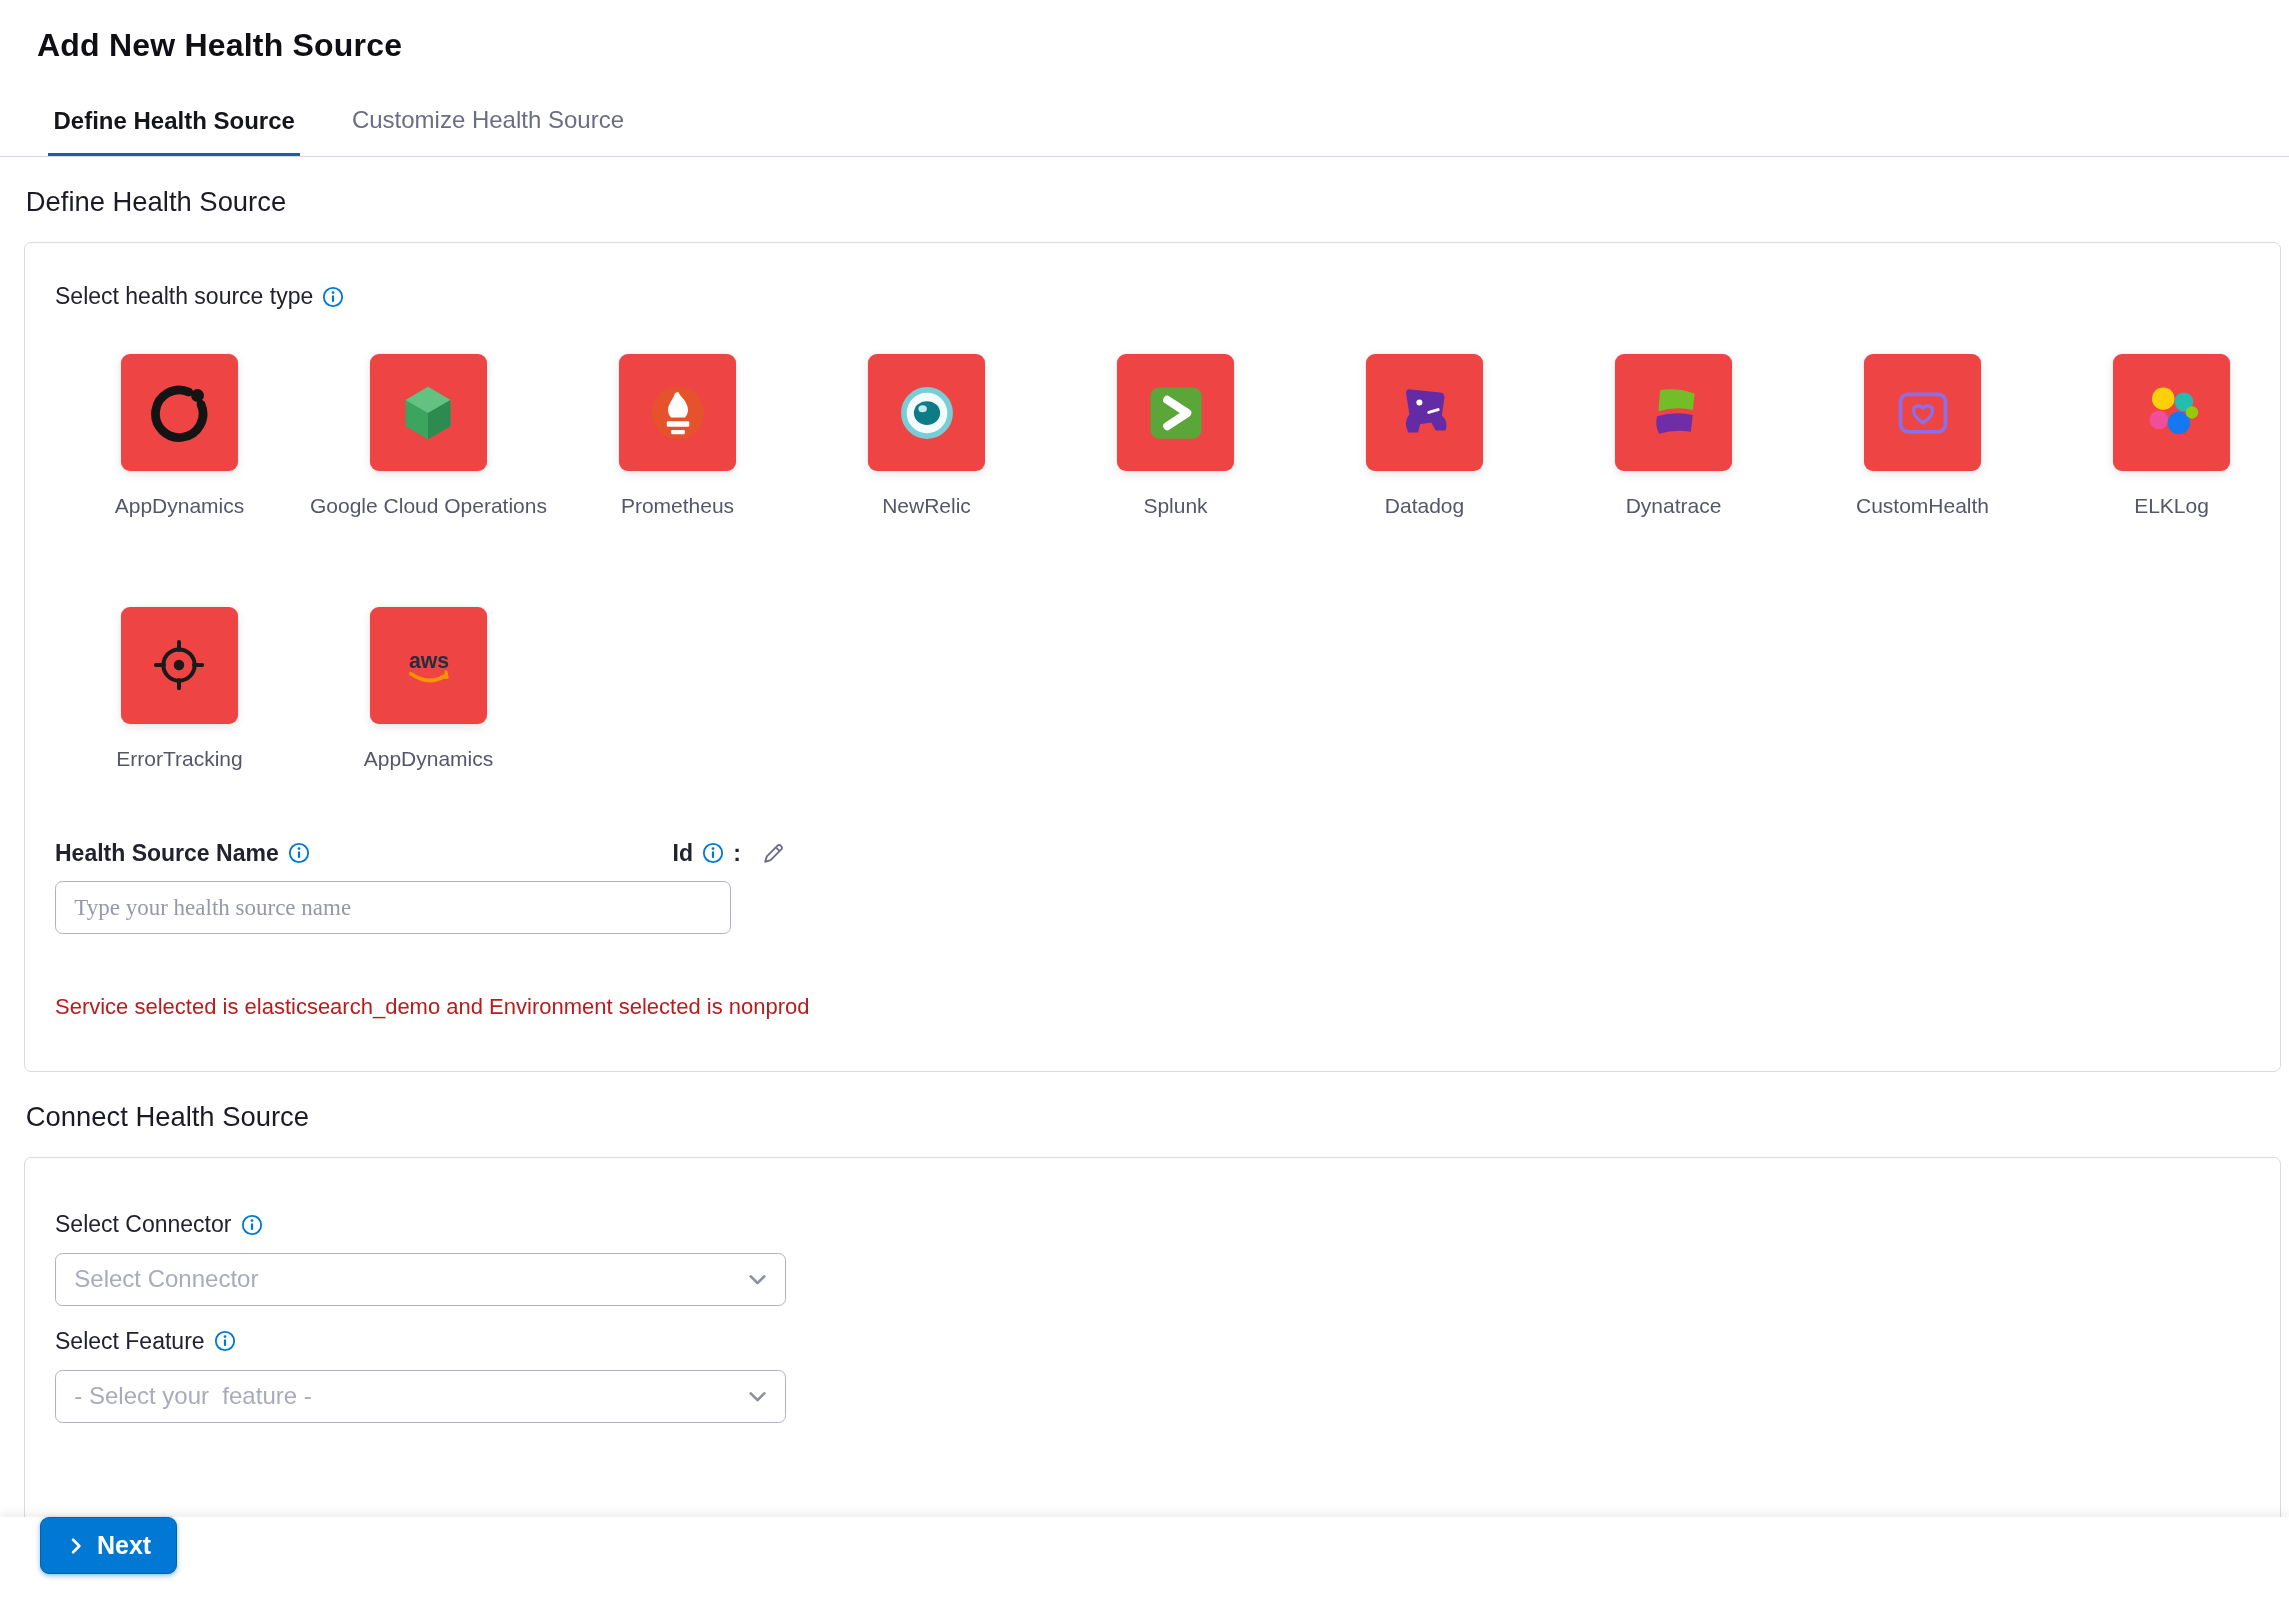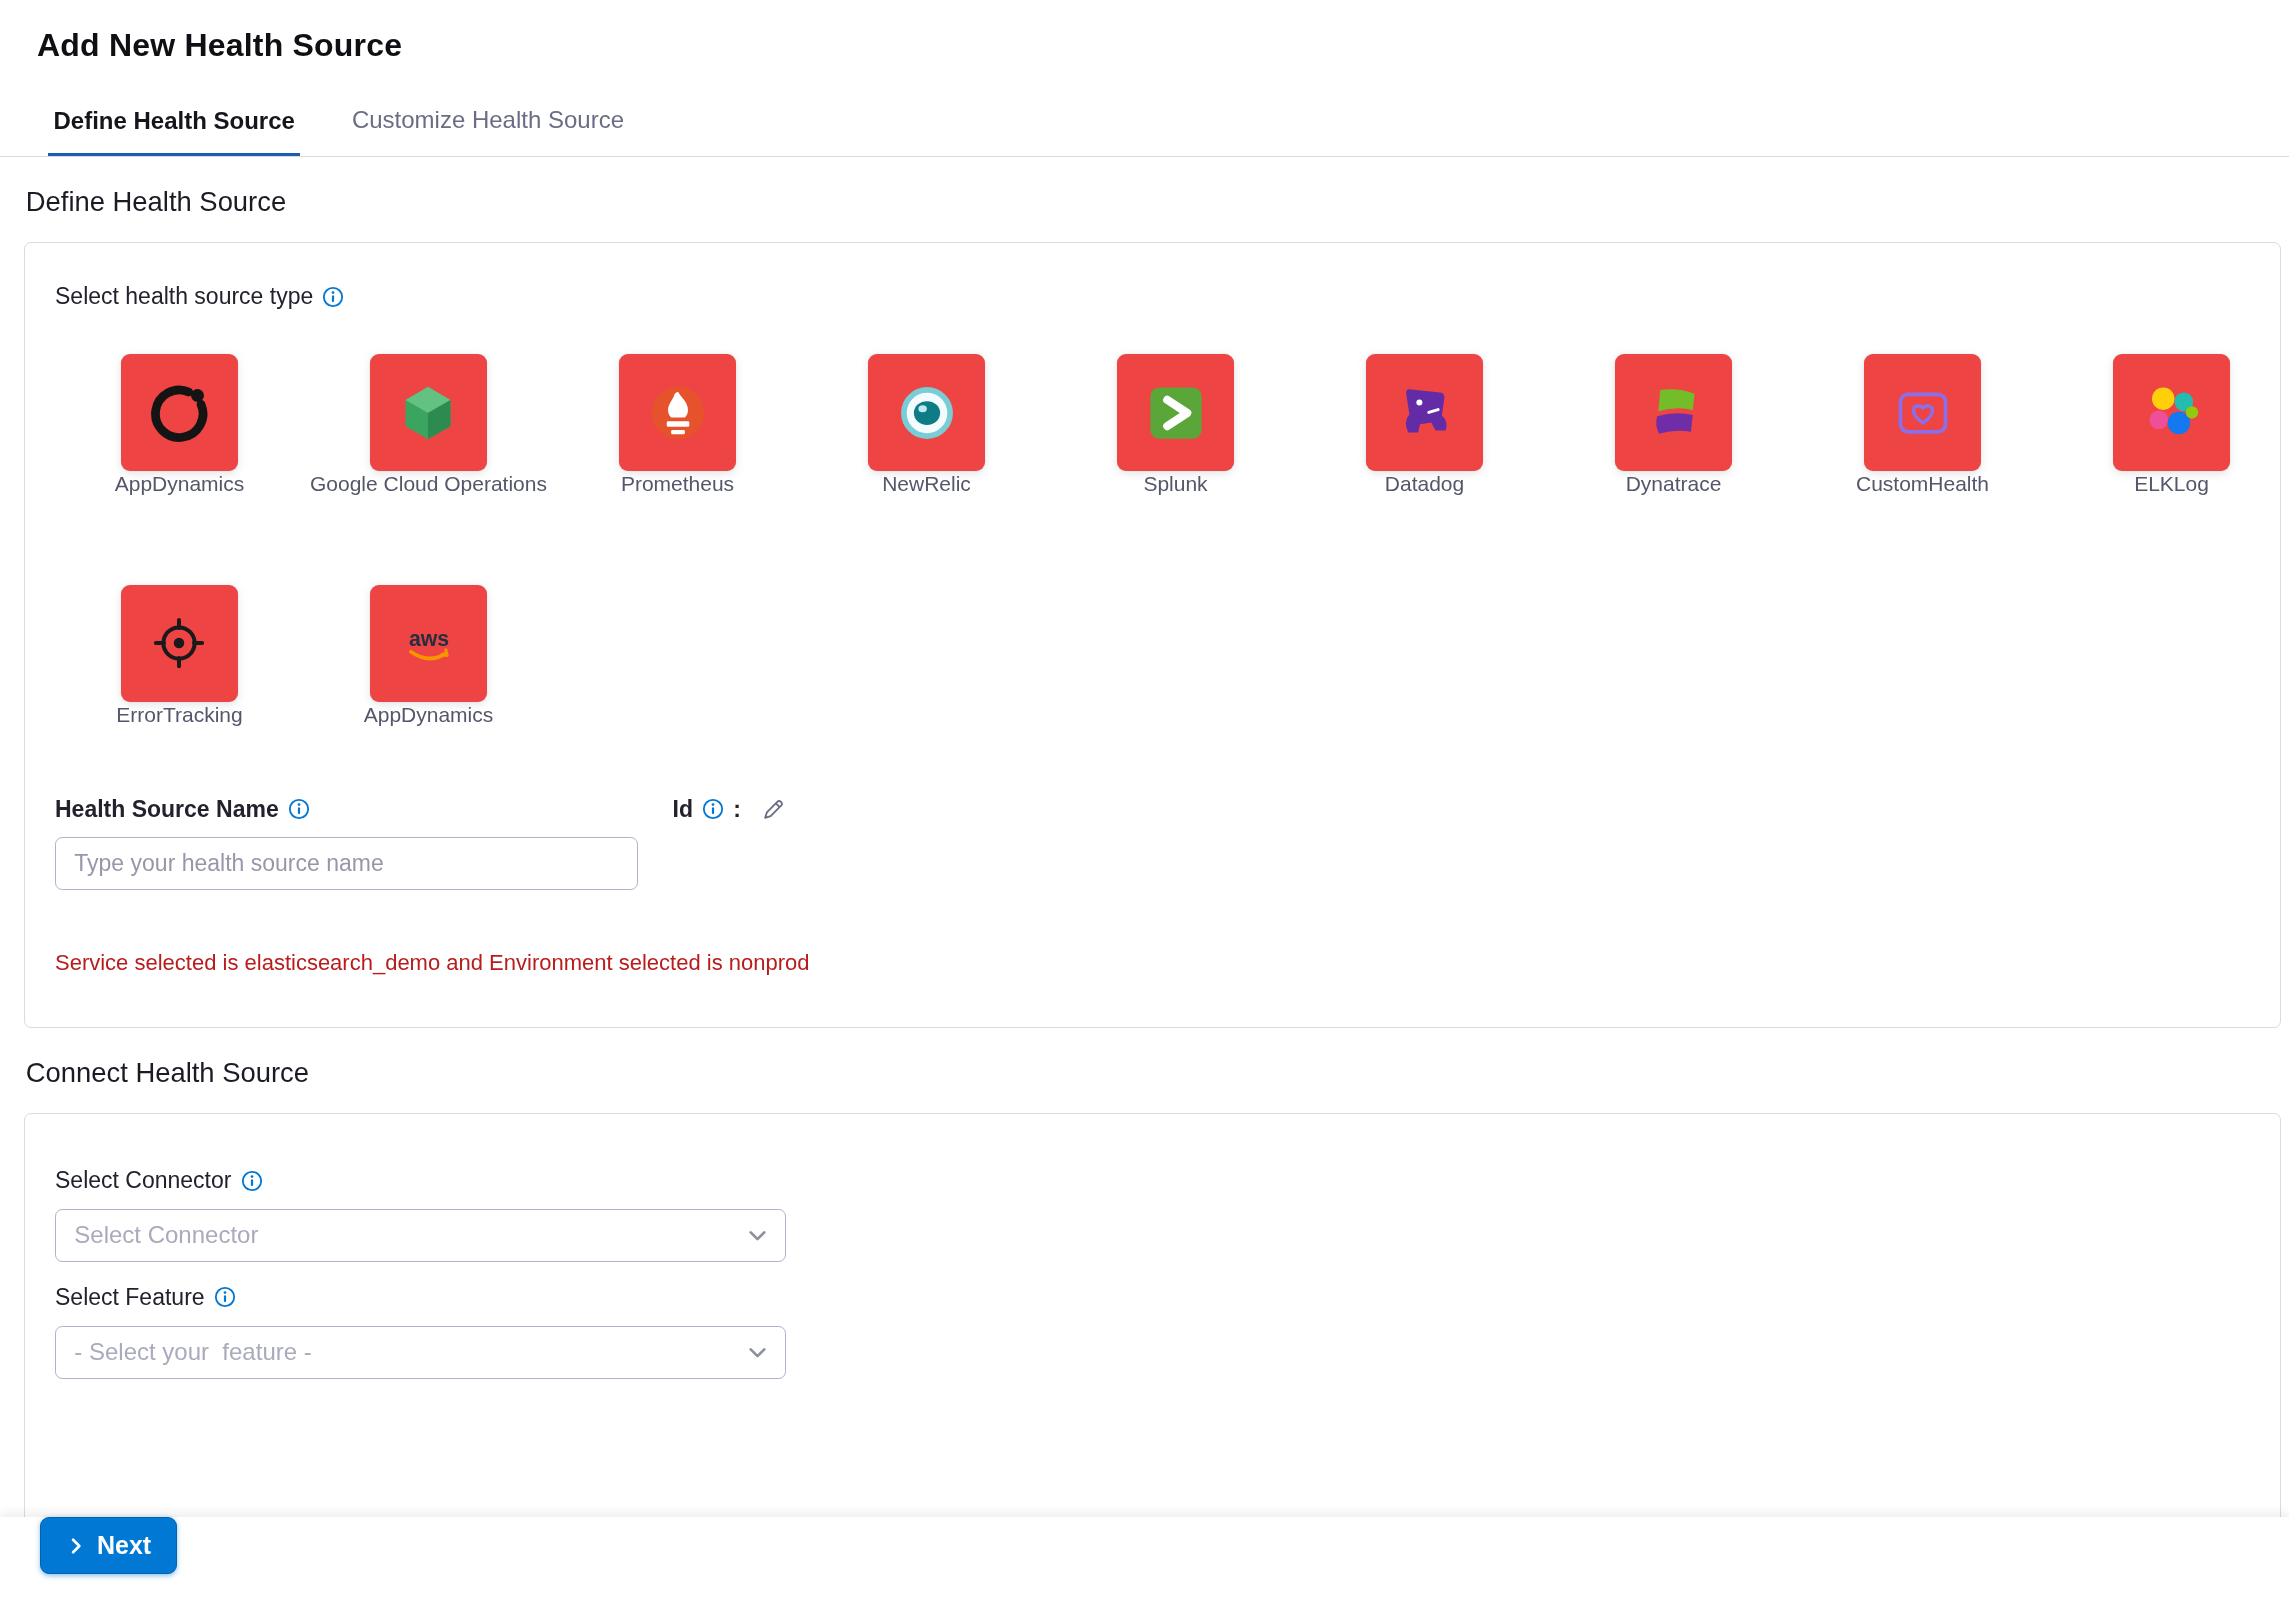--- a/index.html
+++ b/index.html
@@ -21,27 +21,27 @@
   .section-heading{font-size:27.4px;font-weight:500;color:#1b1b26;margin:29px 0 24px 1.8px}
   .card{background:#fff;border:0.9px solid #d8dae6;border-radius:7px;padding:40px 37px 51px 30px;margin-right:9.1px}
   .field-label{display:flex;align-items:center;gap:9.1px;font-size:23px;font-weight:500;color:#22222e}
   .info-icon{width:22px;height:22px;color:#0278d5;cursor:pointer;flex:none}
   
   .tile-grid{display:grid;grid-template-columns:repeat(9,249px);row-gap:88px;margin-top:44px;justify-items:center}
   .cell{display:flex;flex-direction:column;align-items:center;cursor:pointer}
   .tile{width:117px;height:117px;border-radius:9.1px;background:#ef4444;display:flex;align-items:center;justify-content:center;
         box-shadow:0 0 0.9px rgba(40,41,61,.25),0 2.7px 8.2px rgba(96,97,112,.16)}
   .tile svg{width:60px;height:60px}
-  .tile-label{font-size:21px;color:#54566a;text-align:center;line-height:1.2;max-width:239px}
+  .tile-label{margin-top:22px;font-size:21px;color:#54566a;text-align:center;line-height:1.2;max-width:239px}
   
   .name-row{width:731px;display:flex;justify-content:space-between;align-items:flex-end;margin-top:69px}
   .label-group{display:flex;align-items:center;gap:9.1px;font-size:23px;font-weight:600;color:#22222e}
   .pencil-icon{width:25px;height:25px;color:#6b6d85;cursor:pointer;margin-left:11px}
-  .text-input{width:583px;height:53px;margin-top:14.6px;border:0.9px solid #afb1c6;border-radius:7.3px;padding:0 18.3px;
-              font-size:23px;color:#1c1c28;outline:none;background:#fff;font-family:Liberation Sans, sans-serif;display:block}
+  .text-input{width:676px;height:53px;margin-top:14.6px;border:0.9px solid #afb1c6;border-radius:7.3px;padding:0 18.3px;
+              font-size:23px;color:#1c1c28;outline:none;background:#fff;font-family:Liberation Serif, serif;display:block}
   .text-input::placeholder{color:#9698aa}
   .service-note{margin-top:60px;font-size:22px;color:#b91c1c}
   
   .card-connect{padding-top:53px;padding-bottom:146px}
   .select{width:731px;height:53px;border:0.9px solid #afb1c6;border-radius:7.3px;display:flex;align-items:center;
           justify-content:space-between;padding:0 14.6px 0 18.3px;margin-top:14.6px;cursor:pointer;background:#fff}
   .select .ph{font-size:24px;color:#a9abbc;white-space:pre}
   .chevron-icon{width:25px;height:25px;color:#8d90a0;flex:none}
   .mt{margin-top:22px}
   

